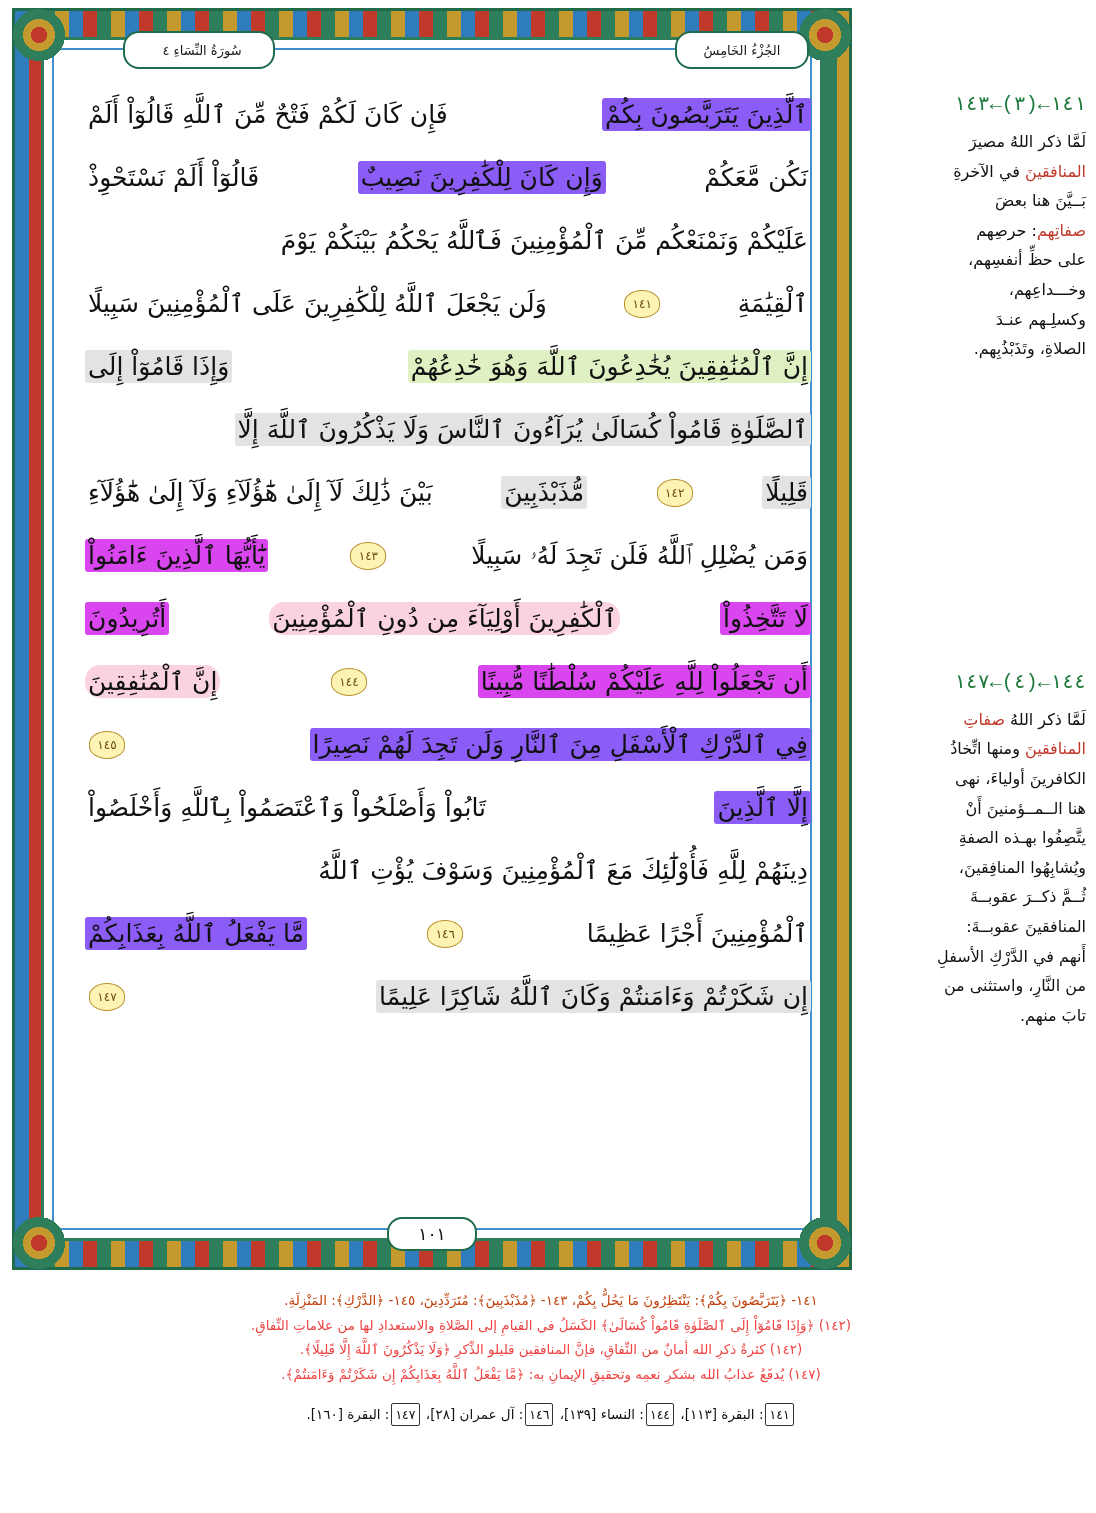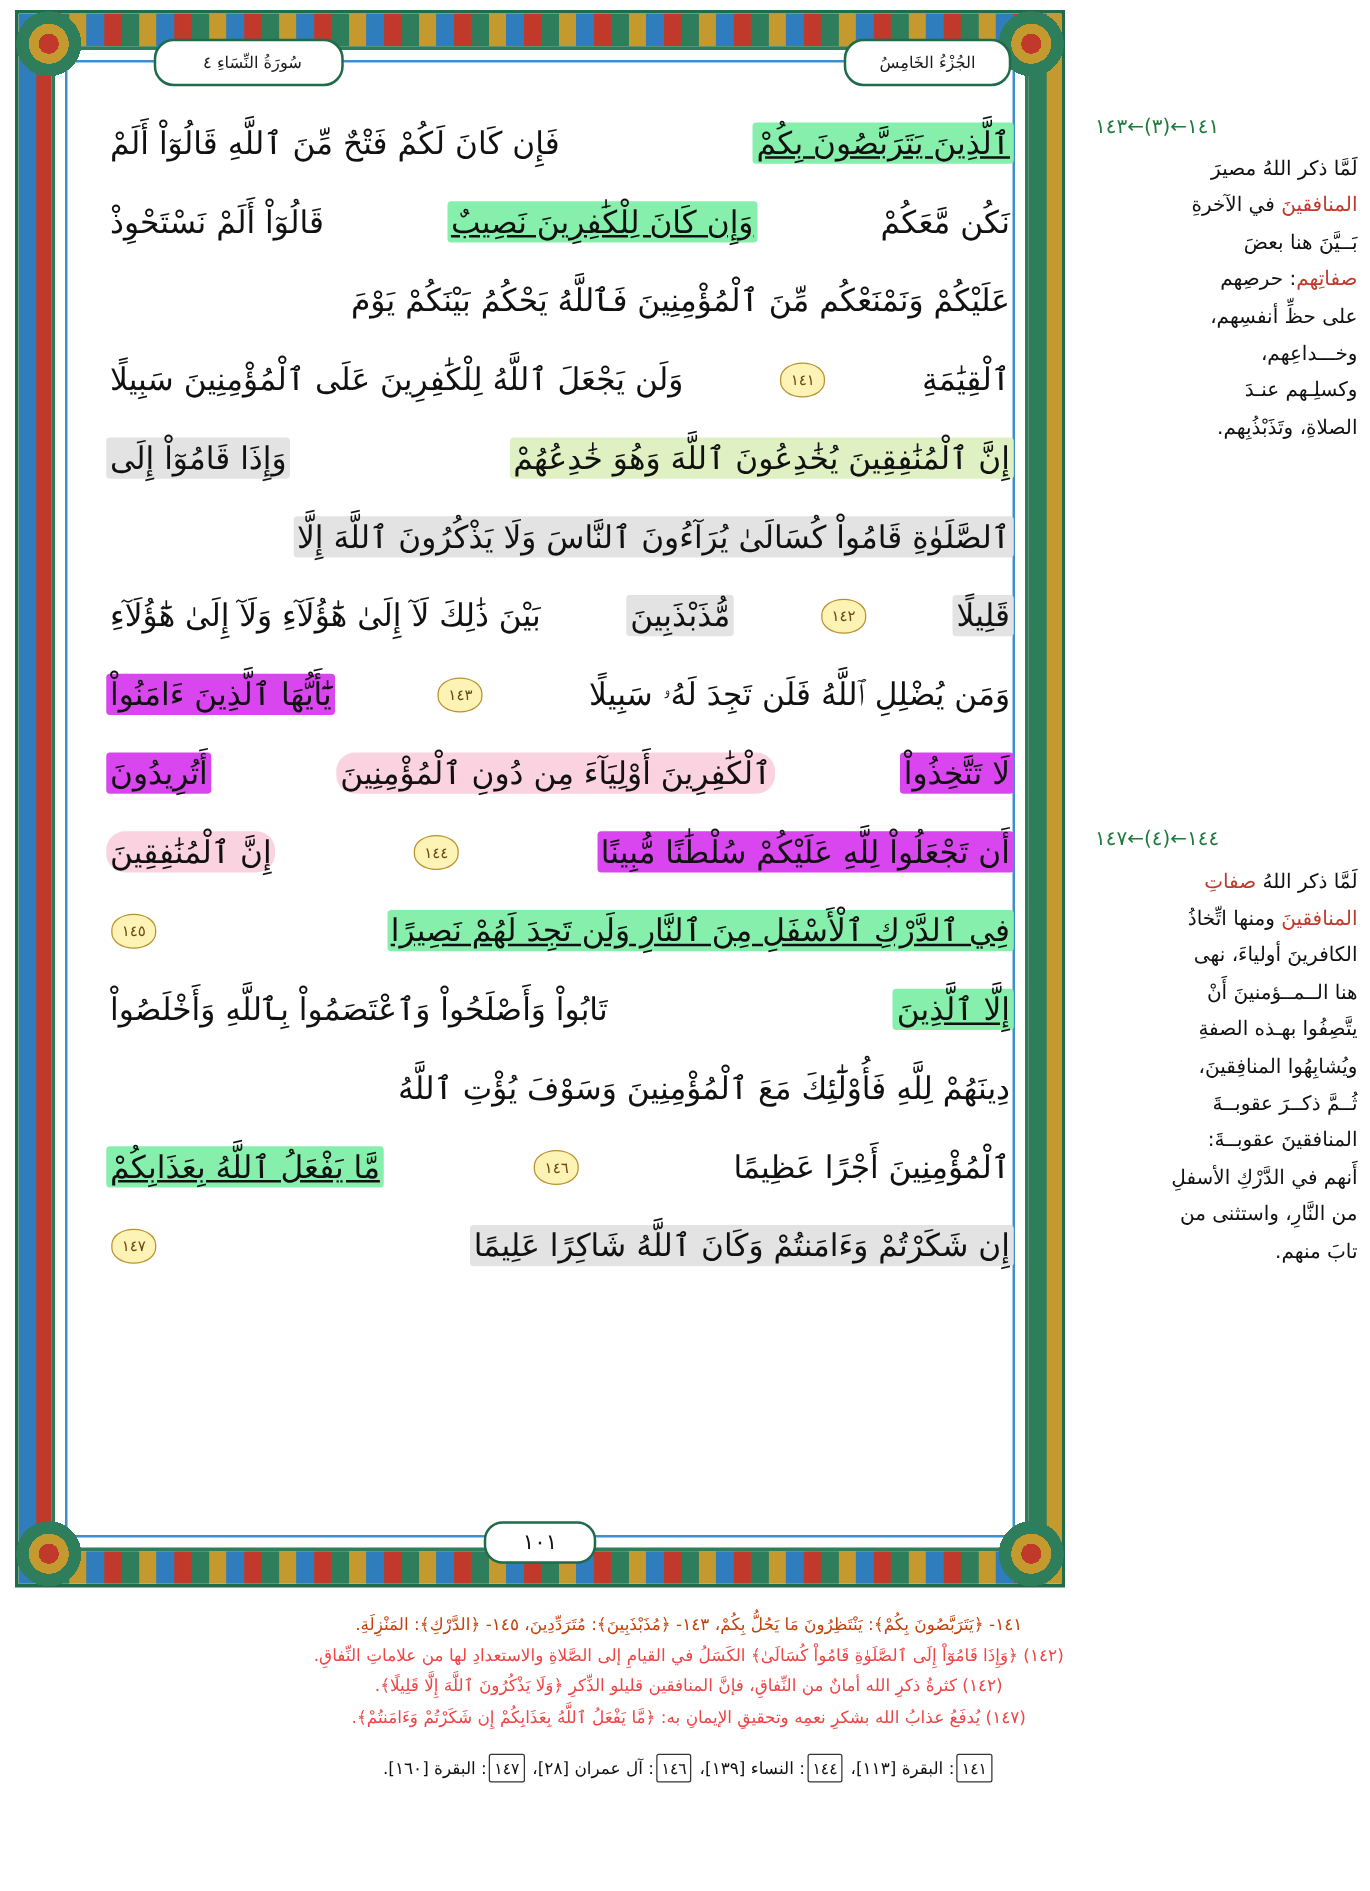--- a/index.html
+++ b/index.html
@@ -60,21 +60,21 @@
   .quran{
     position:absolute;left:70px;top:72px;width:726px;
     direction:rtl;text-align:justify;
     font-family:"DejaVu Sans", sans-serif;
   }
   .line{
     display:flex;flex-direction:row;align-items:center;justify-content:space-between;
     height:63px;font-size:25px;color:#111;white-space:nowrap;
   }
   .seg{padding:2px 3px;border-radius:3px;}
-  .hl-yellow{background:#86efac;text-decoration:underline;}
+  .hl-yellow{background:#8b5cf6;}
   .hl-green{background:#dff0c2;}
   .hl-grey{background:#e3e3e3;}
   .hl-pink{background:#fbd3e0;border-radius:15px;}
   .hl-blue{background:#d946ef;}
   .hl-none{background:transparent;}
   .ayah{
     display:inline-flex;align-items:center;justify-content:center;
     width:34px;height:26px;font-size:12px;color:#6b4a12;
     background:#fdf3b4;border:1px solid #b9912f;border-radius:50%/45%;
     margin:0 4px;flex:0 0 auto;
@@ -87,21 +87,21 @@
     display:flex;align-items:center;justify-content:center;
     font-size:17px;color:#111;background:#fff;z-index:6;
   }
 
   
   .side{
     position:absolute;right:10px;top:86px;width:210px;
     direction:rtl;text-align:justify;font-size:16px;line-height:1.85;color:#111;
   }
   .side-head{
-    color:#1f7a3d;font-size:16px;letter-spacing:0;margin-bottom:4px;text-align:left;
+    color:#1f7a3d;font-size:20px;letter-spacing:0;margin-bottom:4px;text-align:right;font-family:Liberation Mono, monospace;
   }
   .side-block{margin-bottom:26px;}
   .side-block.second{margin-top:300px;}
   .red{color:#c0392b;}
 
   
   .footnotes{
     position:absolute;left:24px;right:18px;top:1288px;
     direction:rtl;text-align:center;font-size:13.5px;line-height:1.75;color:#111;
   }

